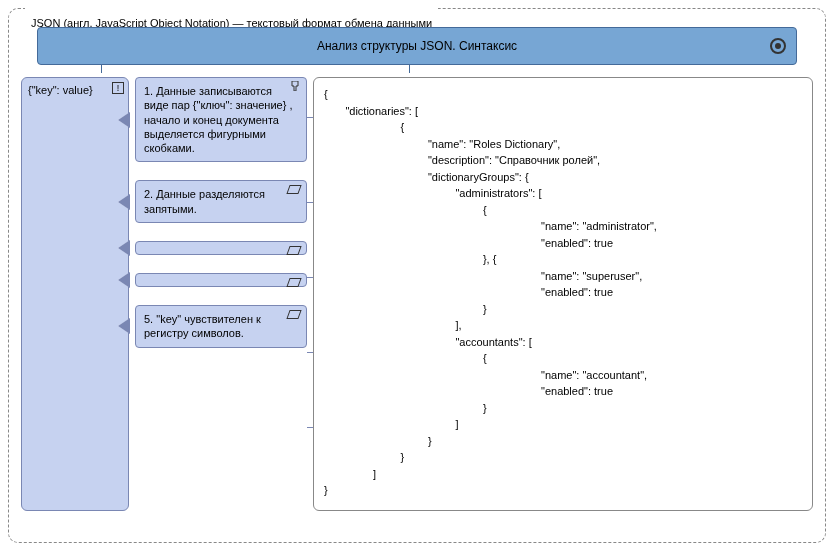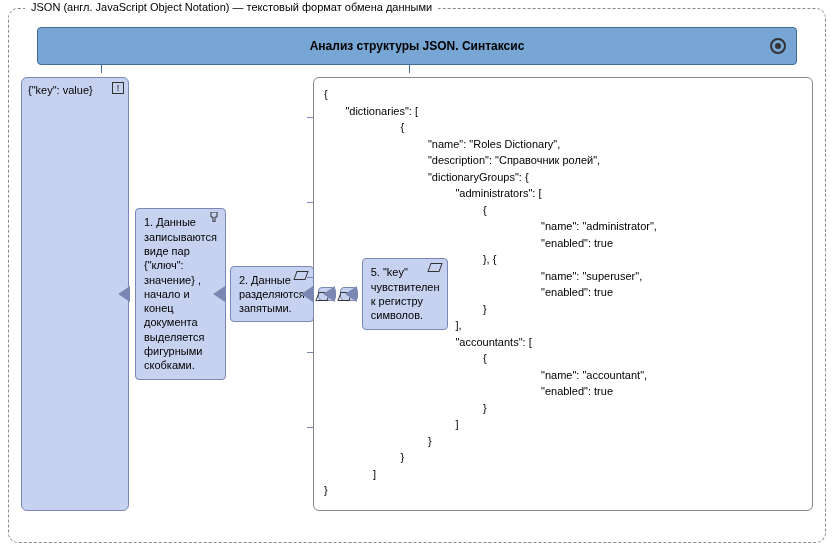--- a/index.html
+++ b/index.html
@@ -19,35 +19,35 @@
     width: 818px;
     height: 535px;
     position: relative;
     padding: 10px 12px;
   }
   .frame-title {
     position: absolute;
     top: -8px;
     left: 16px;
     background: #fff;
-    padding: 0 6px;
+    padding: 16px 6px;
     font-size: 11px;
   }
   .header-bar {
     width: 760px;
     margin: 8px auto 0 auto;
     height: 38px;
     background: #77a6d4;
     border: 1px solid #446a99;
     border-radius: 4px;
     display: flex;
     align-items: center;
     justify-content: center;
     position: relative;
-    font-weight: bold;
+    font-weight: normal;
     font-size: 12px;
   }
   .target-icon {
     position: absolute;
     right: 10px;
     top: 50%;
     transform: translateY(-50%);
     width: 16px; height: 16px;
     border: 2px solid #333;
     border-radius: 50%;
@@ -81,24 +81,23 @@
     right: 4px; top: 4px;
     width: 12px; height: 12px;
     border: 1px solid #333;
     font-size: 9px;
     line-height: 10px;
     text-align: center;
   }
   .mid-col {
     width: 172px;
     display: flex;
-    flex-direction: row;
-    gap: 4px;
-    position: relative;
-    align-items: center;
+    flex-direction: column;
+    gap: 18px;
+    position: relative;
   }
   .note-box {
     background: #c6d2f0;
     border: 1px solid #7a87b3;
     border-radius: 4px;
     padding: 6px 8px 6px 8px;
     font-size: 11px;
     line-height: 1.3;
     position: relative;
   }

